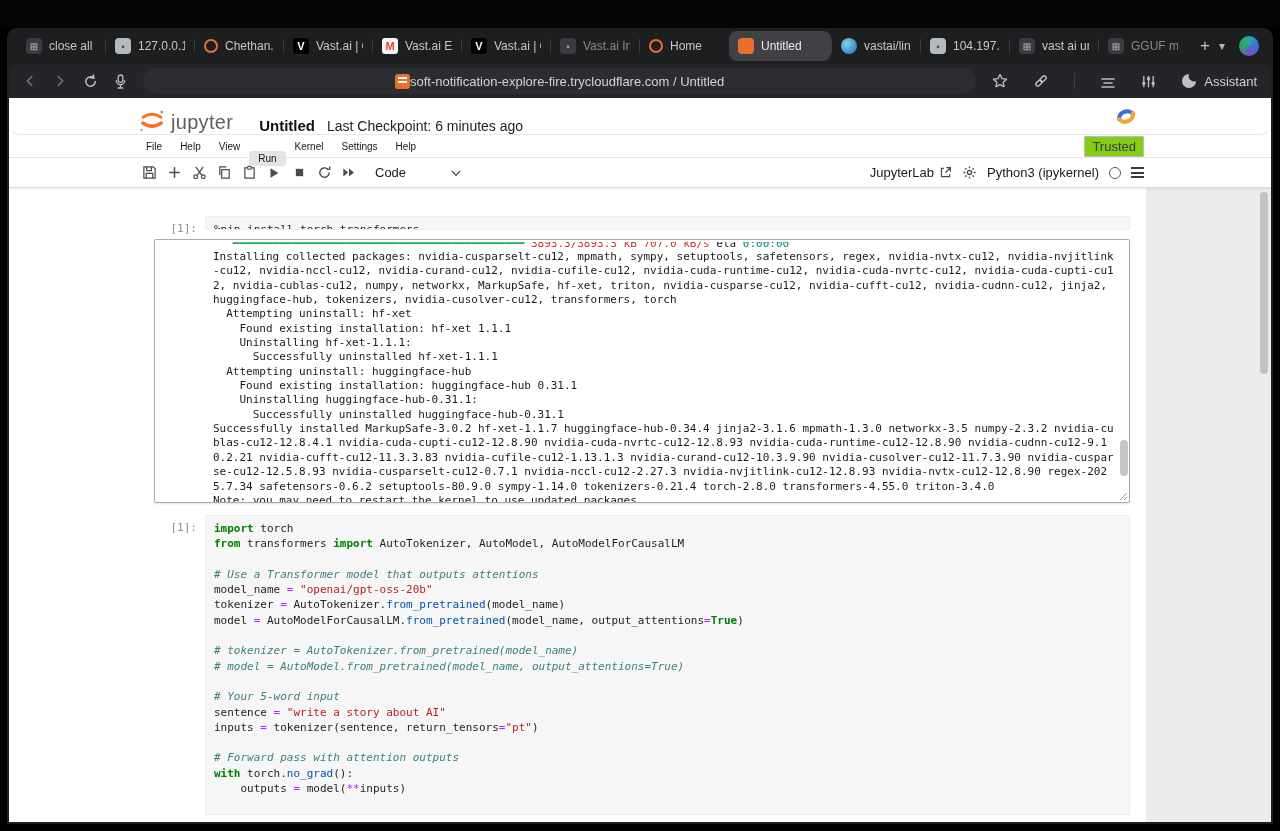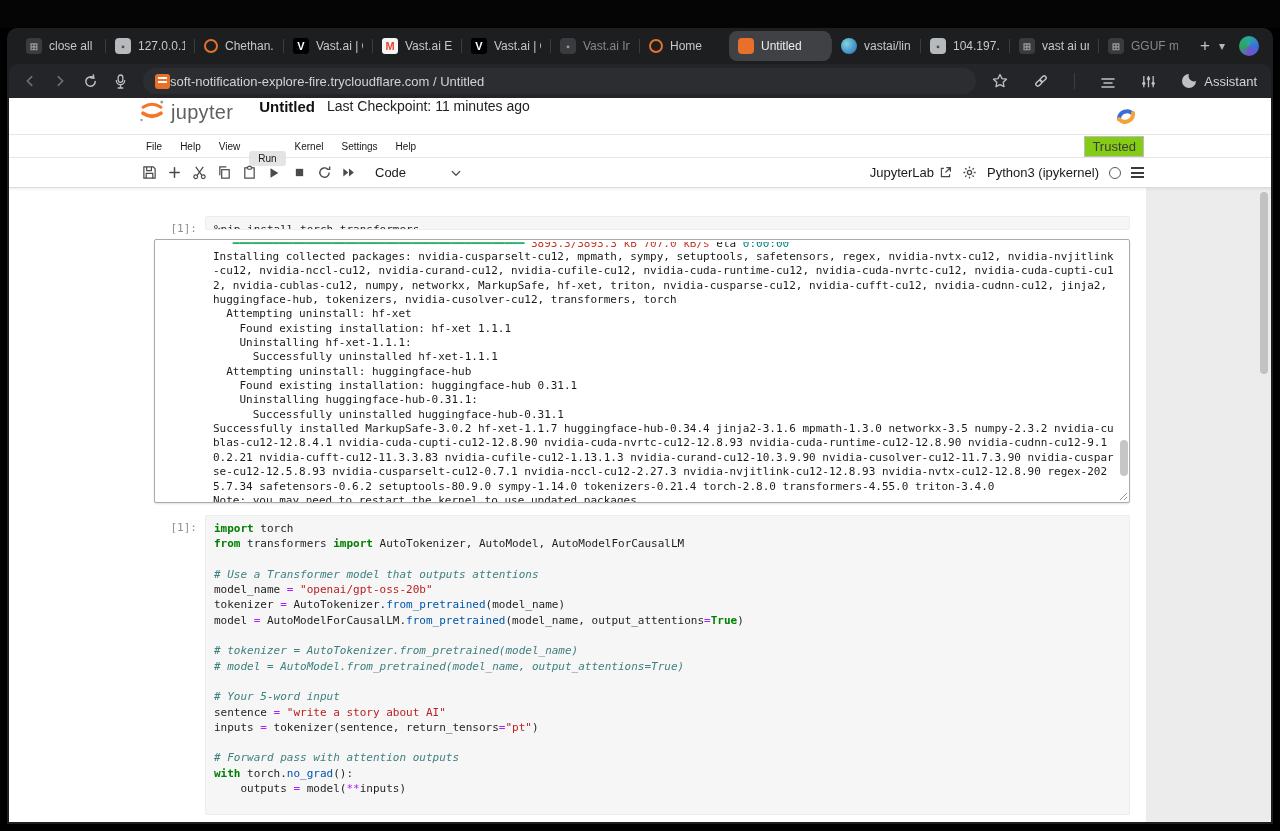--- a/index.html
+++ b/index.html
@@ -27,31 +27,31 @@
   .new-tab { width:26px; height:26px; border-radius:6px; color:#c3c4c6; font-size:17px; display:flex; align-items:center; justify-content:center; margin-left:4px; }
   .tab-right { margin-left:auto; display:flex; align-items:center; gap:14px; padding-right:4px; }
   .chev { color:#b5b6b8; font-size:12px; }
   .avatar { width:20px; height:20px; border-radius:50%; background:conic-gradient(#2aa7a0,#3a6fd8,#7a4fd0,#2aa75e,#2aa7a0); }
 
   
   .card { margin:0 2px; height:758px; background:#242528; border-radius:9px 9px 0 0; overflow:hidden; }
   .addr { height:34px; display:flex; align-items:center; padding:0 14px; gap:16px; }
   .nav-ic { color:#bfc0c2; display:flex; align-items:center; }
   .nav-ic.dim { color:#6e6f71; }
-  .url-pill { display:flex; align-items:center; height:26px; background:#2c2d30; border-radius:14px; padding:0 12px; width:900px; }
+  .url-pill { display:flex; align-items:center; height:26px; background:#2c2d30; border-radius:14px; padding:0 12px; width:900px;justify-content:center; }
   .url-fav { width:15px; height:15px; background:#e8702a; border-radius:3px; position:relative; }
   .url-fav::after{ content:""; position:absolute; left:3px; top:3px; right:3px; height:2px; background:#fff; box-shadow:0 4px 0 #fff; }
   .url-text { font-size:13px; color:#d2d3d5; white-space:nowrap; }
   .addr-right { margin-left:auto; display:flex; align-items:flex-end; gap:25px; }
   .addr-sep { width:1px; height:16px; background:#3d3e40; }
   .assistant { display:flex; align-items:center; gap:7px; font-size:13px; color:#d2d3d5; }
 
   
   .page { height:724px; background:#fff; display:flex; flex-direction:column; color:#1a1a1a; }
-  .nb-header { height:37px; display:flex; align-items:flex-start; padding-left:128px; border-bottom:1px solid #e8e8e8; position:relative; }
+  .nb-header { height:37px; display:flex; align-items:flex-end; padding-left:128px; border-bottom:1px solid #e8e8e8; position:relative;border-radius:11px; }
   .brand { display:flex; align-items:flex-end; gap:4px; }
   .brand-text { font-size:20px; color:#5f5f5f; letter-spacing:.3px; }
   .nb-title { font-size:15px; font-weight:bold; margin-left:26px; color:#111; }
   .nb-checkpoint { font-size:14px; margin-left:12px; color:#222; }
   .hdr-icon { position:absolute; right:134px; top:7px; }
   .nb-menubar { height:23px; display:flex; align-items:center; padding-left:128px; border-bottom:1px solid #e8e8e8; position:relative; }
   .menu-item { font-size:10px; color:#161616; padding:2px 9px; border-radius:3px; }
   .menu-item.active { background:#e4e4e4;margin-top:24px; }
   .trusted { position:absolute; right:127px; top:1px; font-size:13px; color:#3c3c3c; border:1px solid #bdbdbd; padding:0 7px; line-height:19px; background:#84cc16; }
   .nb-toolbar { height:30px; display:flex; align-items:center; padding:0 127px 0 128px; border-bottom:1px solid #dcdcdc; box-shadow:0 1px 3px rgba(0,0,0,.07); position:relative; z-index:2; }
@@ -234,21 +234,21 @@
           <div class="brand">
             <svg width="30" height="26" viewBox="0 0 40 34">
               <circle cx="33" cy="5" r="2" fill="#9e9e9e"></circle>
               <circle cx="6" cy="29" r="1.6" fill="#9e9e9e"></circle>
               <path d="M8 12 Q20 4 32 12" stroke="#f37726" stroke-width="4" fill="none" stroke-linecap="round"></path>
               <path d="M8 20 Q20 28 32 20" stroke="#f37726" stroke-width="5" fill="none" stroke-linecap="round"></path>
             </svg>
             <span class="brand-text">jupyter</span>
           </div>
           <span class="nb-title">Untitled</span>
-          <span class="nb-checkpoint">Last Checkpoint: 11 minutes ago</span>
+          <span class="nb-checkpoint">Last Checkpoint: 6 minutes ago</span>
           <span class="hdr-icon">
             <svg width="22" height="22" viewBox="0 0 22 22">
               <path d="M4 14 a8 8 0 0 1 14-5" stroke="#3a6fd8" stroke-width="4" fill="none" stroke-linecap="round"></path>
               <path d="M18 8 a8 8 0 0 1 -14 6" stroke="#f3a33a" stroke-width="4" fill="none" stroke-linecap="round"></path>
             </svg>
           </span>
         </div>
 
         <div class="nb-menubar">
           <div id="menus" style="display:flex;align-items:center;">

